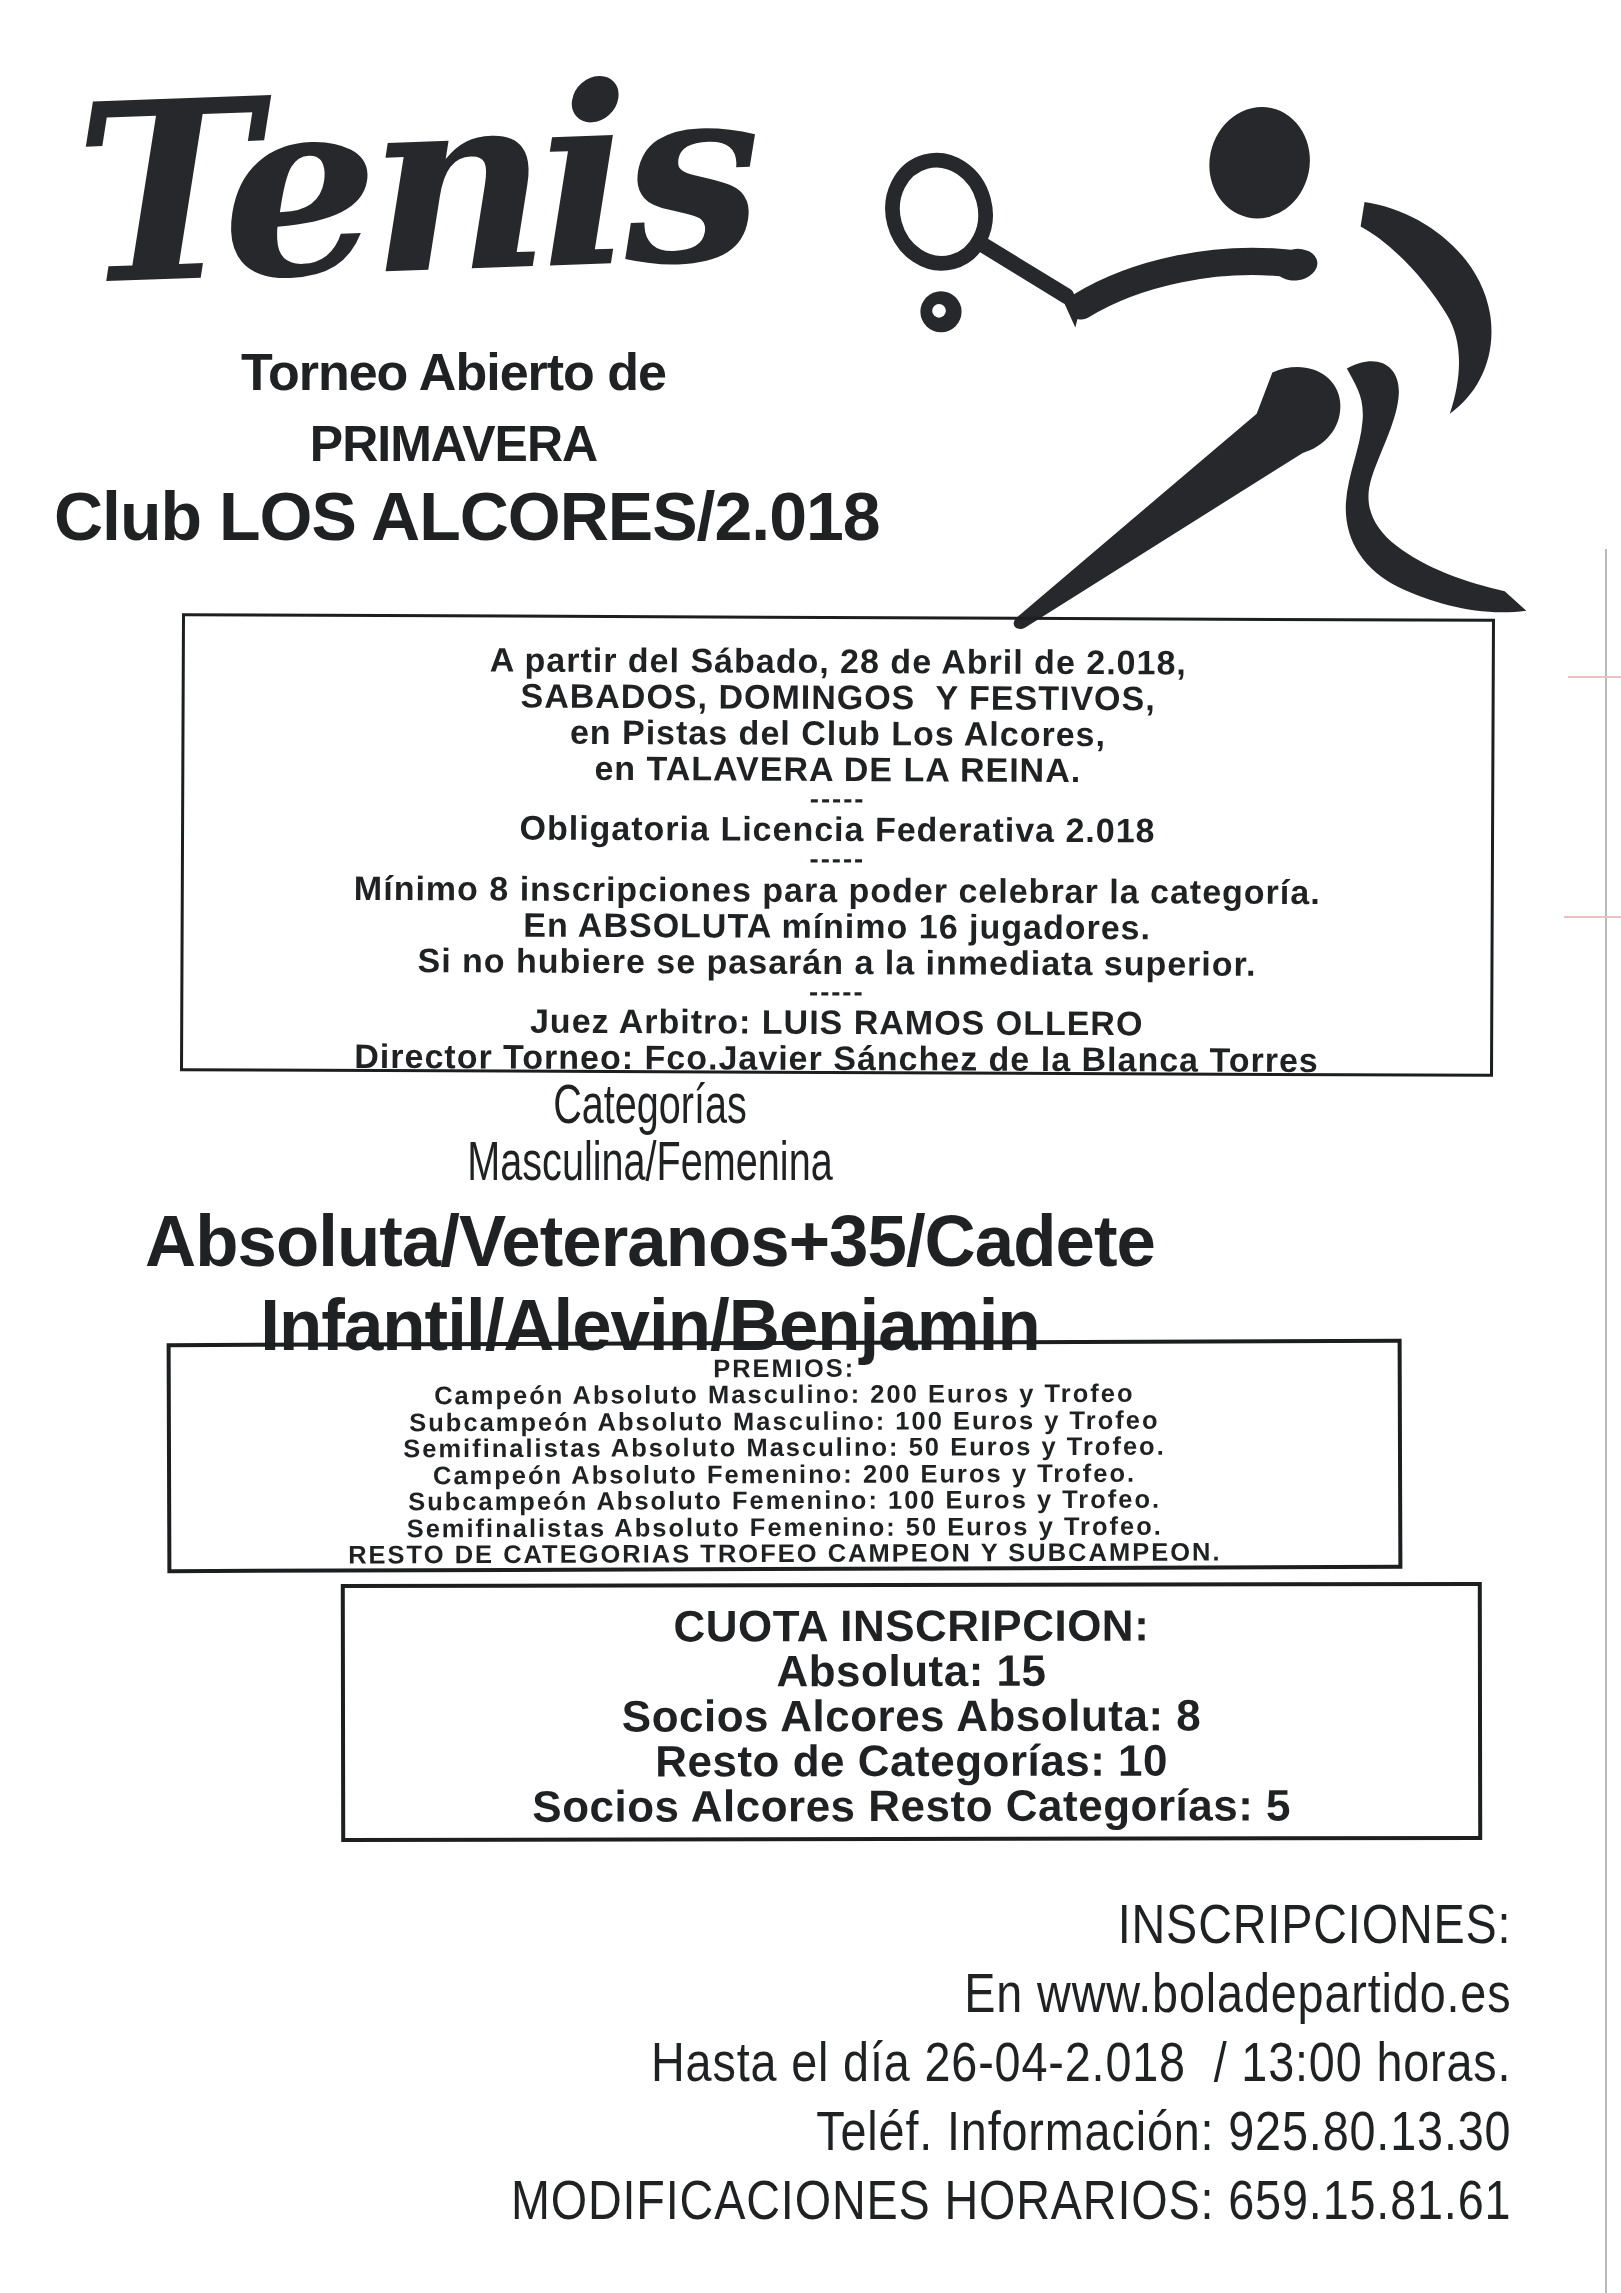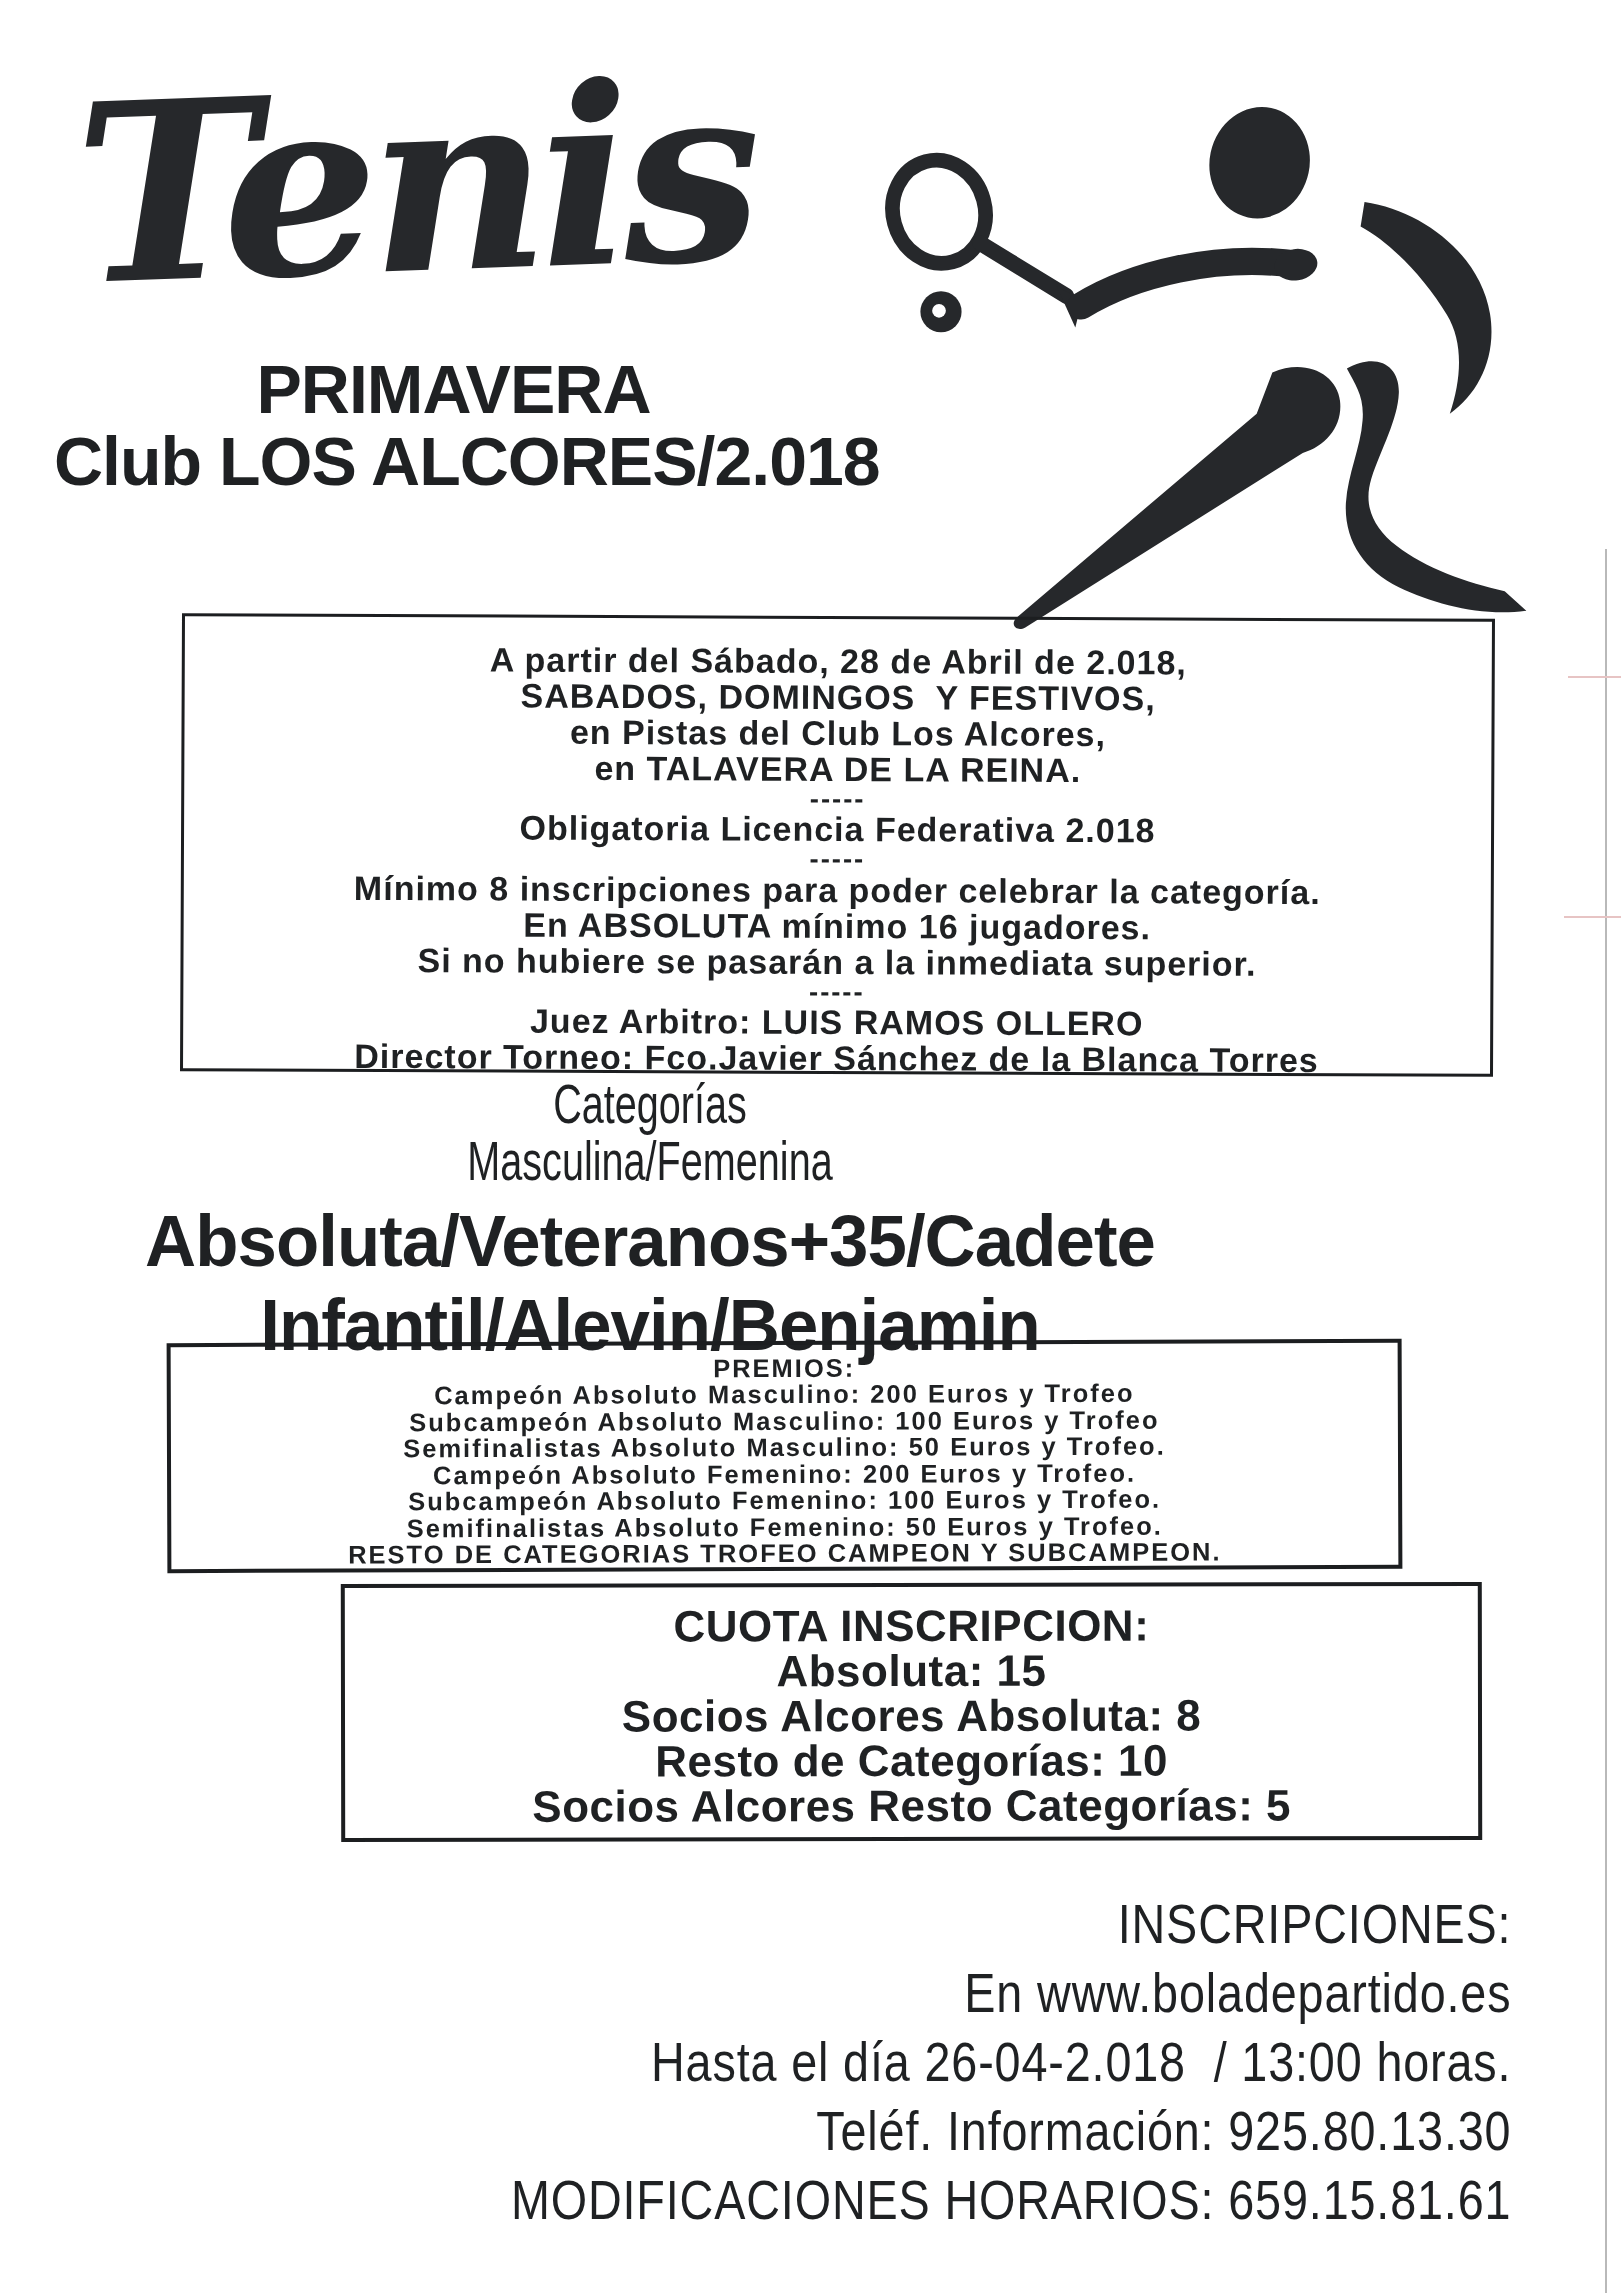--- a/index.html
+++ b/index.html
@@ -9,21 +9,21 @@
   }
   
   .logo{
     position:absolute;left:76px;top:35px;width:745px;height:314px;
     font-family:"DejaVu Serif",serif;font-style:italic;font-weight:bold;
     font-size:247px;line-height:294px;letter-spacing:-9.8px;color:#26282b;
     transform:rotate(-2deg);white-space:nowrap;
   }
   .subtitle{position:absolute;left:54px;top:345px;width:799px;text-align:center;font-weight:700;letter-spacing:-1px;}
   .sub1{font-size:52px;line-height:55px;}
-  .sub2{font-size:68px;line-height:57px;margin-top:15.7px;}
+  .sub2{font-size:50px;line-height:57px;margin-top:15.7px;}
   .sub3{font-size:68px;line-height:61px;margin-top:13.7px;white-space:nowrap;}
   
   .player{position:absolute;left:833px;top:49px;width:765px;height:600px;}
   
   .pbox{position:absolute;border:3.9px solid #1c1e20;text-align:center;box-sizing:border-box;}
   .box1{left:181px;top:616px;width:1313px;height:458px;padding-top:23.5px;transform:rotate(0.25deg);}
   .box1 .line{font-weight:700;font-size:34px;line-height:36px;letter-spacing:1px;white-space:pre-wrap;}
   .box1 .sep{font-weight:700;font-size:27.4px;line-height:24.5px;letter-spacing:2px;}
   
   .cats{position:absolute;left:0;top:1076px;width:1300px;text-align:center;}
@@ -49,20 +49,21 @@
   .scan-pink2{position:absolute;left:1564px;top:916px;width:57px;height:2px;background:#e7c4c4;}
 </style>
 </head>
 <body>
 
 <div id="page">
 
   <div class="logo">Tenis</div>
 
   <div class="subtitle">
+    <div class="sub1">Torneo Abierto de</div>
     <div class="sub2">PRIMAVERA</div>
     <div class="sub3">Club LOS ALCORES/2.018</div>
   </div>
 
   <svg class="player" viewBox="850 50 780 612" xmlns="http://www.w3.org/2000/svg" aria-hidden="true">
     <g fill="#26282b" stroke="none">
 
       <ellipse cx="958" cy="216" rx="47" ry="53" fill="none" stroke="#26282b" stroke-width="15" transform="rotate(-15 958 216)"></ellipse>
 
       <path d="M1000,248 L1088,302" fill="none" stroke="#26282b" stroke-width="16" stroke-linecap="round"></path>

